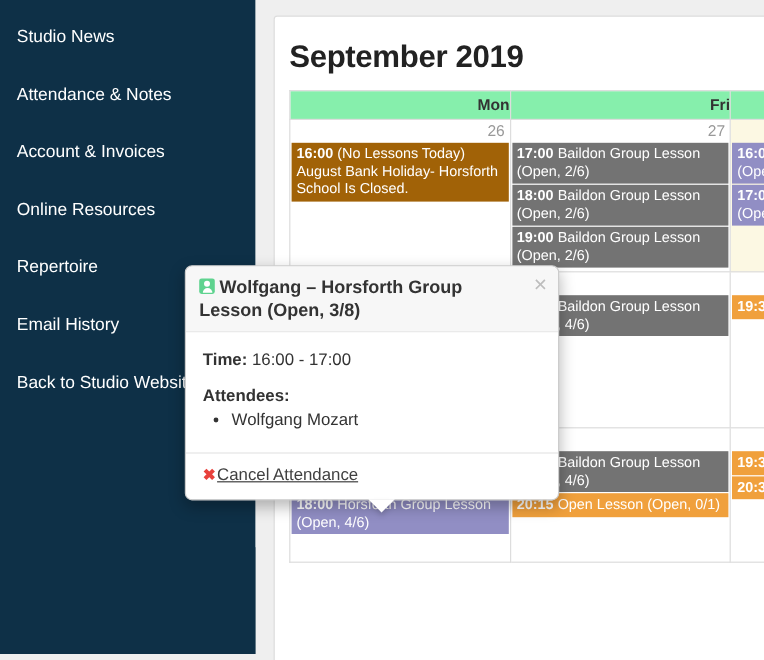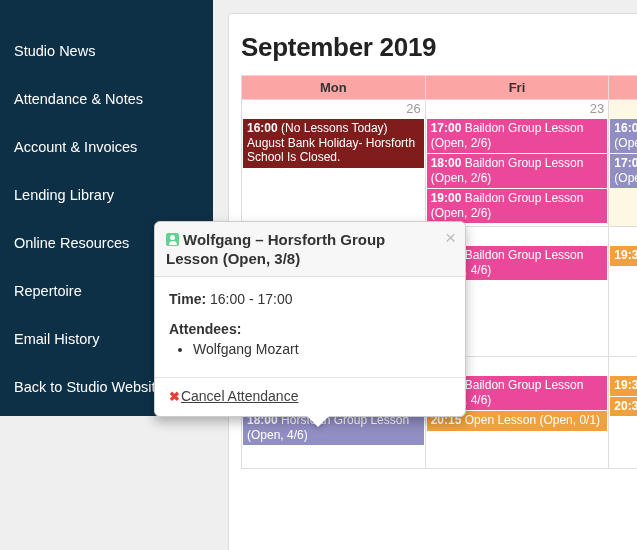--- a/index.html
+++ b/index.html
@@ -13,23 +13,23 @@
     position: relative;
     width: 637px; height: 550px;
     background: #efefef;
     overflow: hidden;
   }
 
   
   #sidebar {
     position: absolute;
     left: 0; top: 0;
-    width: 213px; height: 416px;
+    width: 213px; height: 545px;
     background: #0e3047;
-    padding-top: 28px;
+    padding-top: 8px;
   }
   .nav-item {
     display: block;
     color: #ffffff;
     font-size: 14.5px;
     font-weight: 400;
     line-height: 1.2;
     padding: 0 0 0 14px;
     height: 48px;
     display: flex;
@@ -69,24 +69,24 @@
   .cal-table {
     width: 552px;
     border-collapse: collapse;
     table-layout: fixed;
   }
   .cal-table th {
     border: 1px solid #dddddd;
     font-size: 13px;
     font-weight: 700;
     color: #333333;
-    text-align: center;
+    text-align: right;
     padding: 4px 0 4px 0;
     height: 23px;
-    background: #fca5a5;
+    background: #86efac;
   }
   .cal-table td {
     border: 1px solid #dddddd;
     vertical-align: top;
     width: 138px;
     padding: 0;
     background: #ffffff;
   }
   .cal-table td.today { background: #fcf8e3; }
   .daynum {
@@ -104,22 +104,22 @@
     font-size: 12px;
     line-height: 14.5px;
     color: #ffffff;
     padding: 1px 3px 2px 3px;
     margin: 0 0 1px 0;
     cursor: pointer;
     overflow: hidden;
     border: 1px solid transparent;
   }
   .ev .t { font-weight: 700; }
-  .ev.red    { background: #7f1d1d; }
-  .ev.green  { background: #ec4899; }
+  .ev.red    { background: #a16207; }
+  .ev.green  { background: #737373; }
   .ev.purple { background: #918ec4; }
   .ev.orange { background: #f0a03c; }
   .ev.selected { border-color: #ffffff; }
 
   .ev-person {
     display: inline-block;
     width: 11px; height: 11px;
     background: #6ddc9c;
     border-radius: 2px;
     position: relative;
@@ -249,23 +249,20 @@
 
   <nav id="sidebar">
       <a class="nav-item">
         <span>Studio News</span>
       </a>
       <a class="nav-item">
         <span>Attendance &amp; Notes</span>
       </a>
       <a class="nav-item">
         <span>Account &amp; Invoices</span>
-      </a>
-      <a class="nav-item">
-        <span>Lending Library</span>
       </a>
       <a class="nav-item">
         <span>Online Resources</span>
       </a>
       <a class="nav-item">
         <span>Repertoire</span>
       </a>
       <a class="nav-item">
         <span>Email History</span>
       </a>
@@ -287,21 +284,21 @@
         </thead>
         <tbody id="cal-body">
             <tr class="row-tall">
               <td>
                 <div class="daynum">26</div>
                 <div class="events">
                   <div class="ev red"><span class="t">16:00</span> <span>(No Lessons Today) August Bank Holiday- Horsforth School Is Closed.</span></div>
                 </div>
               </td>
               <td>
-                <div class="daynum">23</div>
+                <div class="daynum">27</div>
                 <div class="events">
                   <div class="ev green"><span class="t">17:00</span> <span>Baildon Group Lesson (Open, 2/6)</span></div>
                   <div class="ev green"><span class="t">18:00</span> <span>Baildon Group Lesson (Open, 2/6)</span></div>
                   <div class="ev green"><span class="t">19:00</span> <span>Baildon Group Lesson (Open, 2/6)</span></div>
                 </div>
               </td>
               <td class="today">
                 <div class="daynum"></div>
                 <div class="events">
                   <div class="ev purple"><span class="t">16:00</span> <span>Horsforth Group Lesson (Open, 3/8)</span></div>

